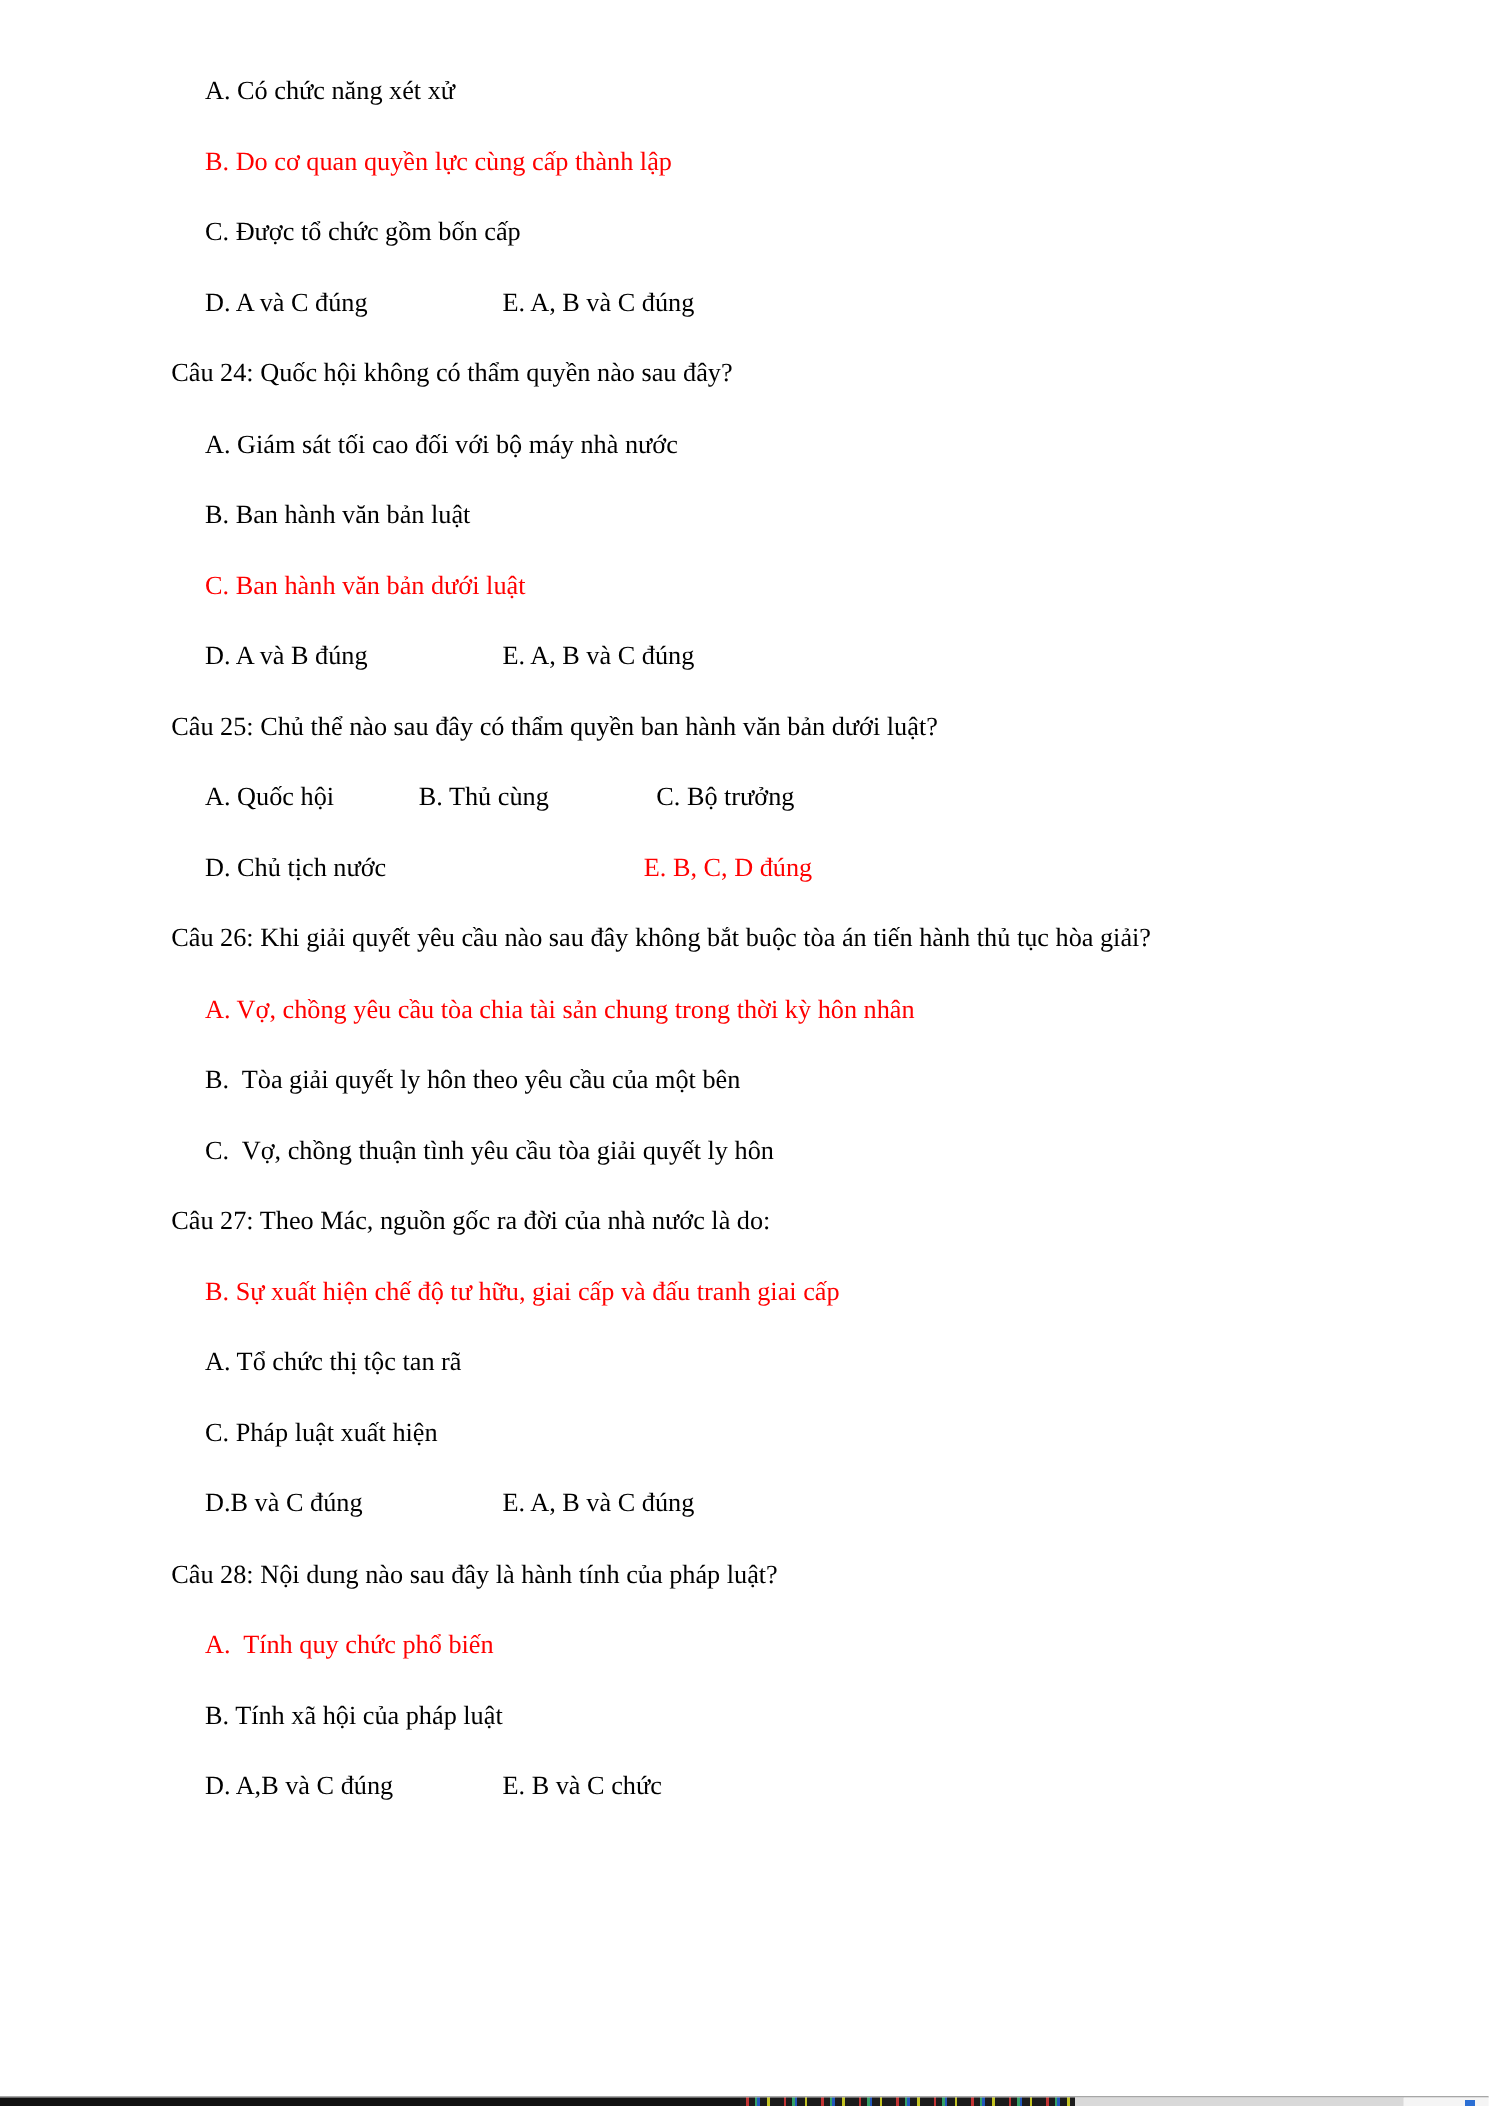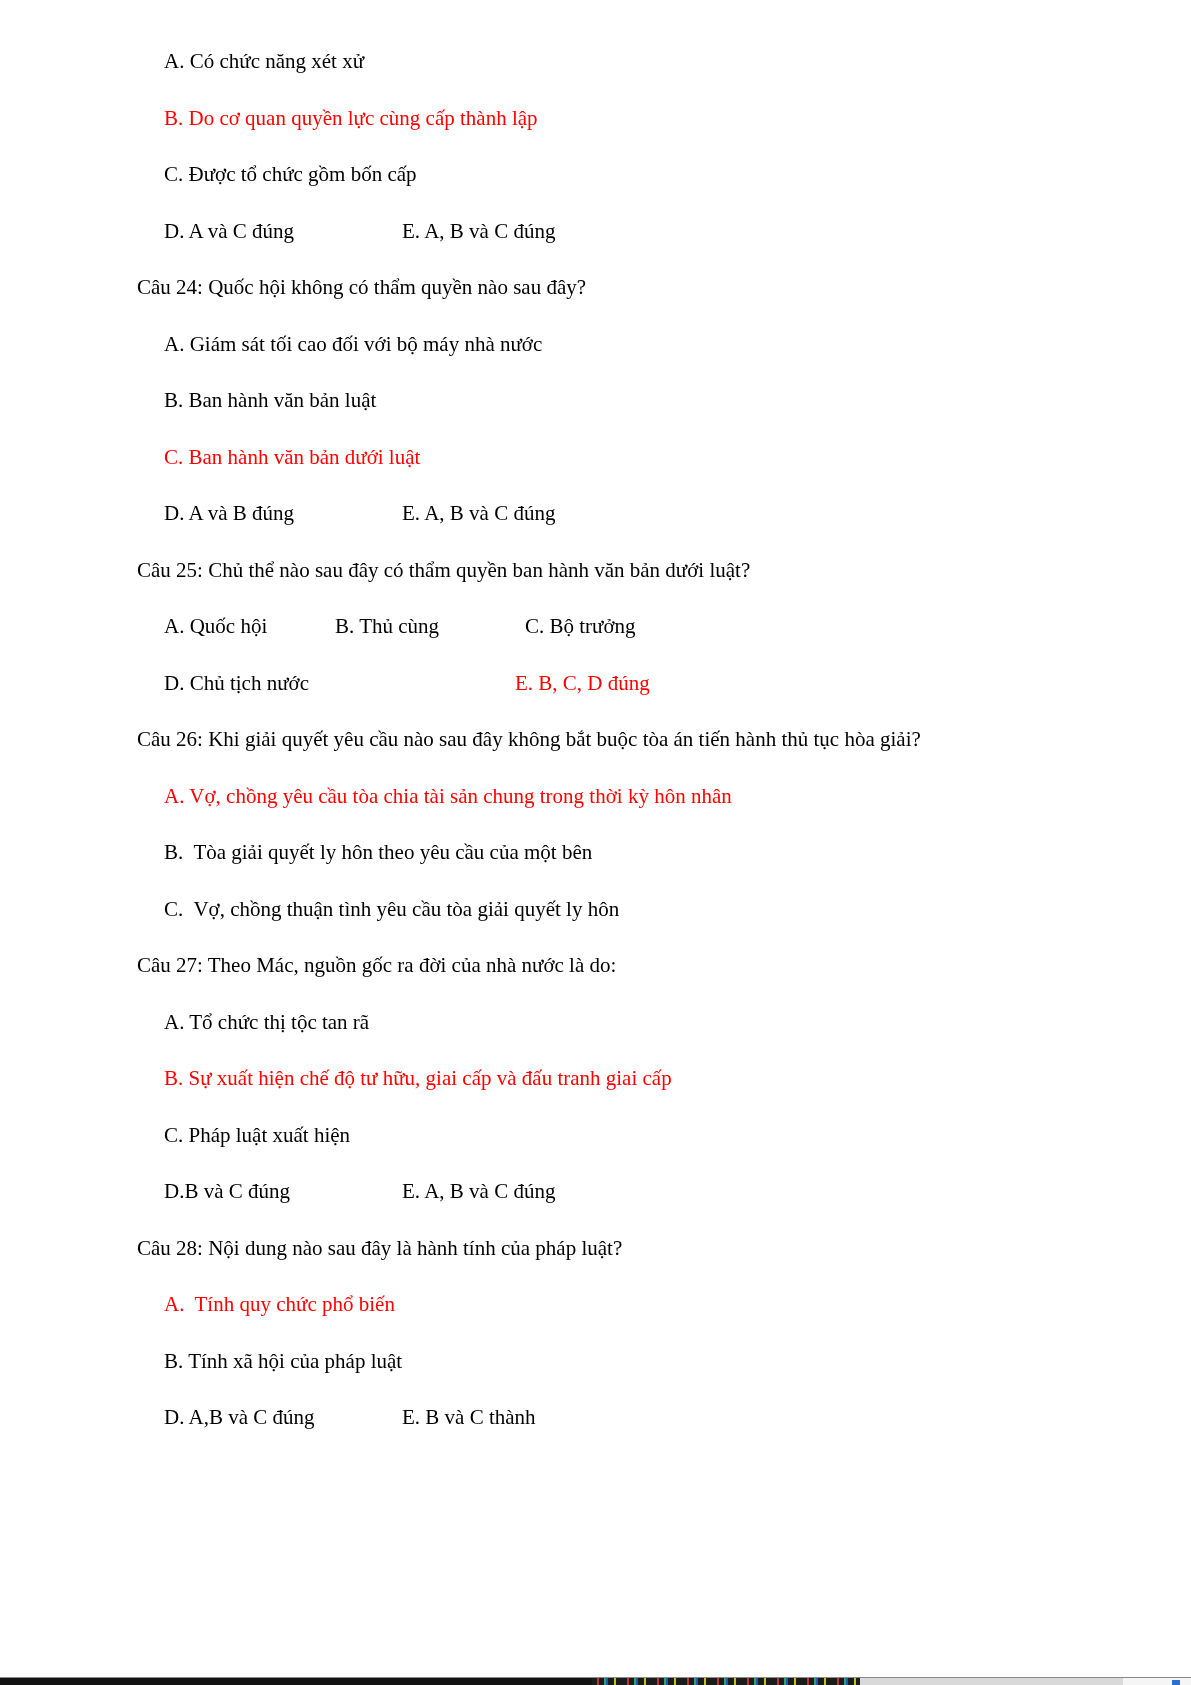--- a/index.html
+++ b/index.html
@@ -12,21 +12,21 @@
   }
   .doc {
     position: relative;
     width: 1191px;
     height: 1685px;
     font-family: "Liberation Serif", serif;
     color: var(--text, #000000);
     font-size: 21px;
   }
   .content {
-    padding-top: 33px;
+    padding-top: 44px;
   }
   .line {
     margin: 0;
     line-height: 56.5px;
     white-space: pre;
   }
   .line.q   { margin-left: 137px; font-family: Liberation Serif, serif; }
   .line.opt { margin-left: 164px; }
   .red { color: var(--red, #ff0000); }
   .col-d    { display: inline-block; width: 238px; }
@@ -74,29 +74,29 @@
     <p class="line q"><span>Câu 25: Chủ thể nào sau đây có thẩm quyền ban hành văn bản dưới luật?</span></p>
     <p class="line opt"><span class="col-a">A. Quốc hội</span><span class="col-b">B. Thủ cùng</span><span>C. Bộ trưởng</span></p>
     <p class="line opt"><span class="col-wide">D. Chủ tịch nước</span><span class="red">E. B, C, D đúng</span></p>
 
     <p class="line q"><span>Câu 26: Khi giải quyết yêu cầu nào sau đây không bắt buộc tòa án tiến hành thủ tục hòa giải?</span></p>
     <p class="line opt"><span class="red">A. Vợ, chồng yêu cầu tòa chia tài sản chung trong thời kỳ hôn nhân</span></p>
     <p class="line opt"><span>B.  Tòa giải quyết ly hôn theo yêu cầu của một bên</span></p>
     <p class="line opt"><span>C.  Vợ, chồng thuận tình yêu cầu tòa giải quyết ly hôn</span></p>
 
     <p class="line q"><span>Câu 27: Theo Mác, nguồn gốc ra đời của nhà nước là do:</span></p>
+    <p class="line opt"><span class="red">B. Sự xuất hiện chế độ tư hữu, giai cấp và đấu tranh giai cấp</span></p>
     <p class="line opt"><span>A. Tổ chức thị tộc tan rã</span></p>
-    <p class="line opt"><span class="red">B. Sự xuất hiện chế độ tư hữu, giai cấp và đấu tranh giai cấp</span></p>
     <p class="line opt"><span>C. Pháp luật xuất hiện</span></p>
     <p class="line opt"><span class="col-d">D.B và C đúng</span><span>E. A, B và C đúng</span></p>
 
     <p class="line q"><span>Câu 28: Nội dung nào sau đây là hành tính của pháp luật?</span></p>
     <p class="line opt"><span class="red">A.  Tính quy chức phổ biến</span></p>
     <p class="line opt"><span>B. Tính xã hội của pháp luật</span></p>
-    <p class="line opt"><span class="col-d">D. A,B và C đúng</span><span>E. B và C thành</span></p>
+    <p class="line opt"><span class="col-d">D. A,B và C đúng</span><span>E. B và C chức</span></p>
 
   </div>
 
   <div class="taskbar">
     <div class="tb-dark"></div>
     <div class="tb-speckles"></div>
     <div class="tb-gray"></div>
     <div class="tb-light">
         <div class="tb-dot"></div>
       </div>

